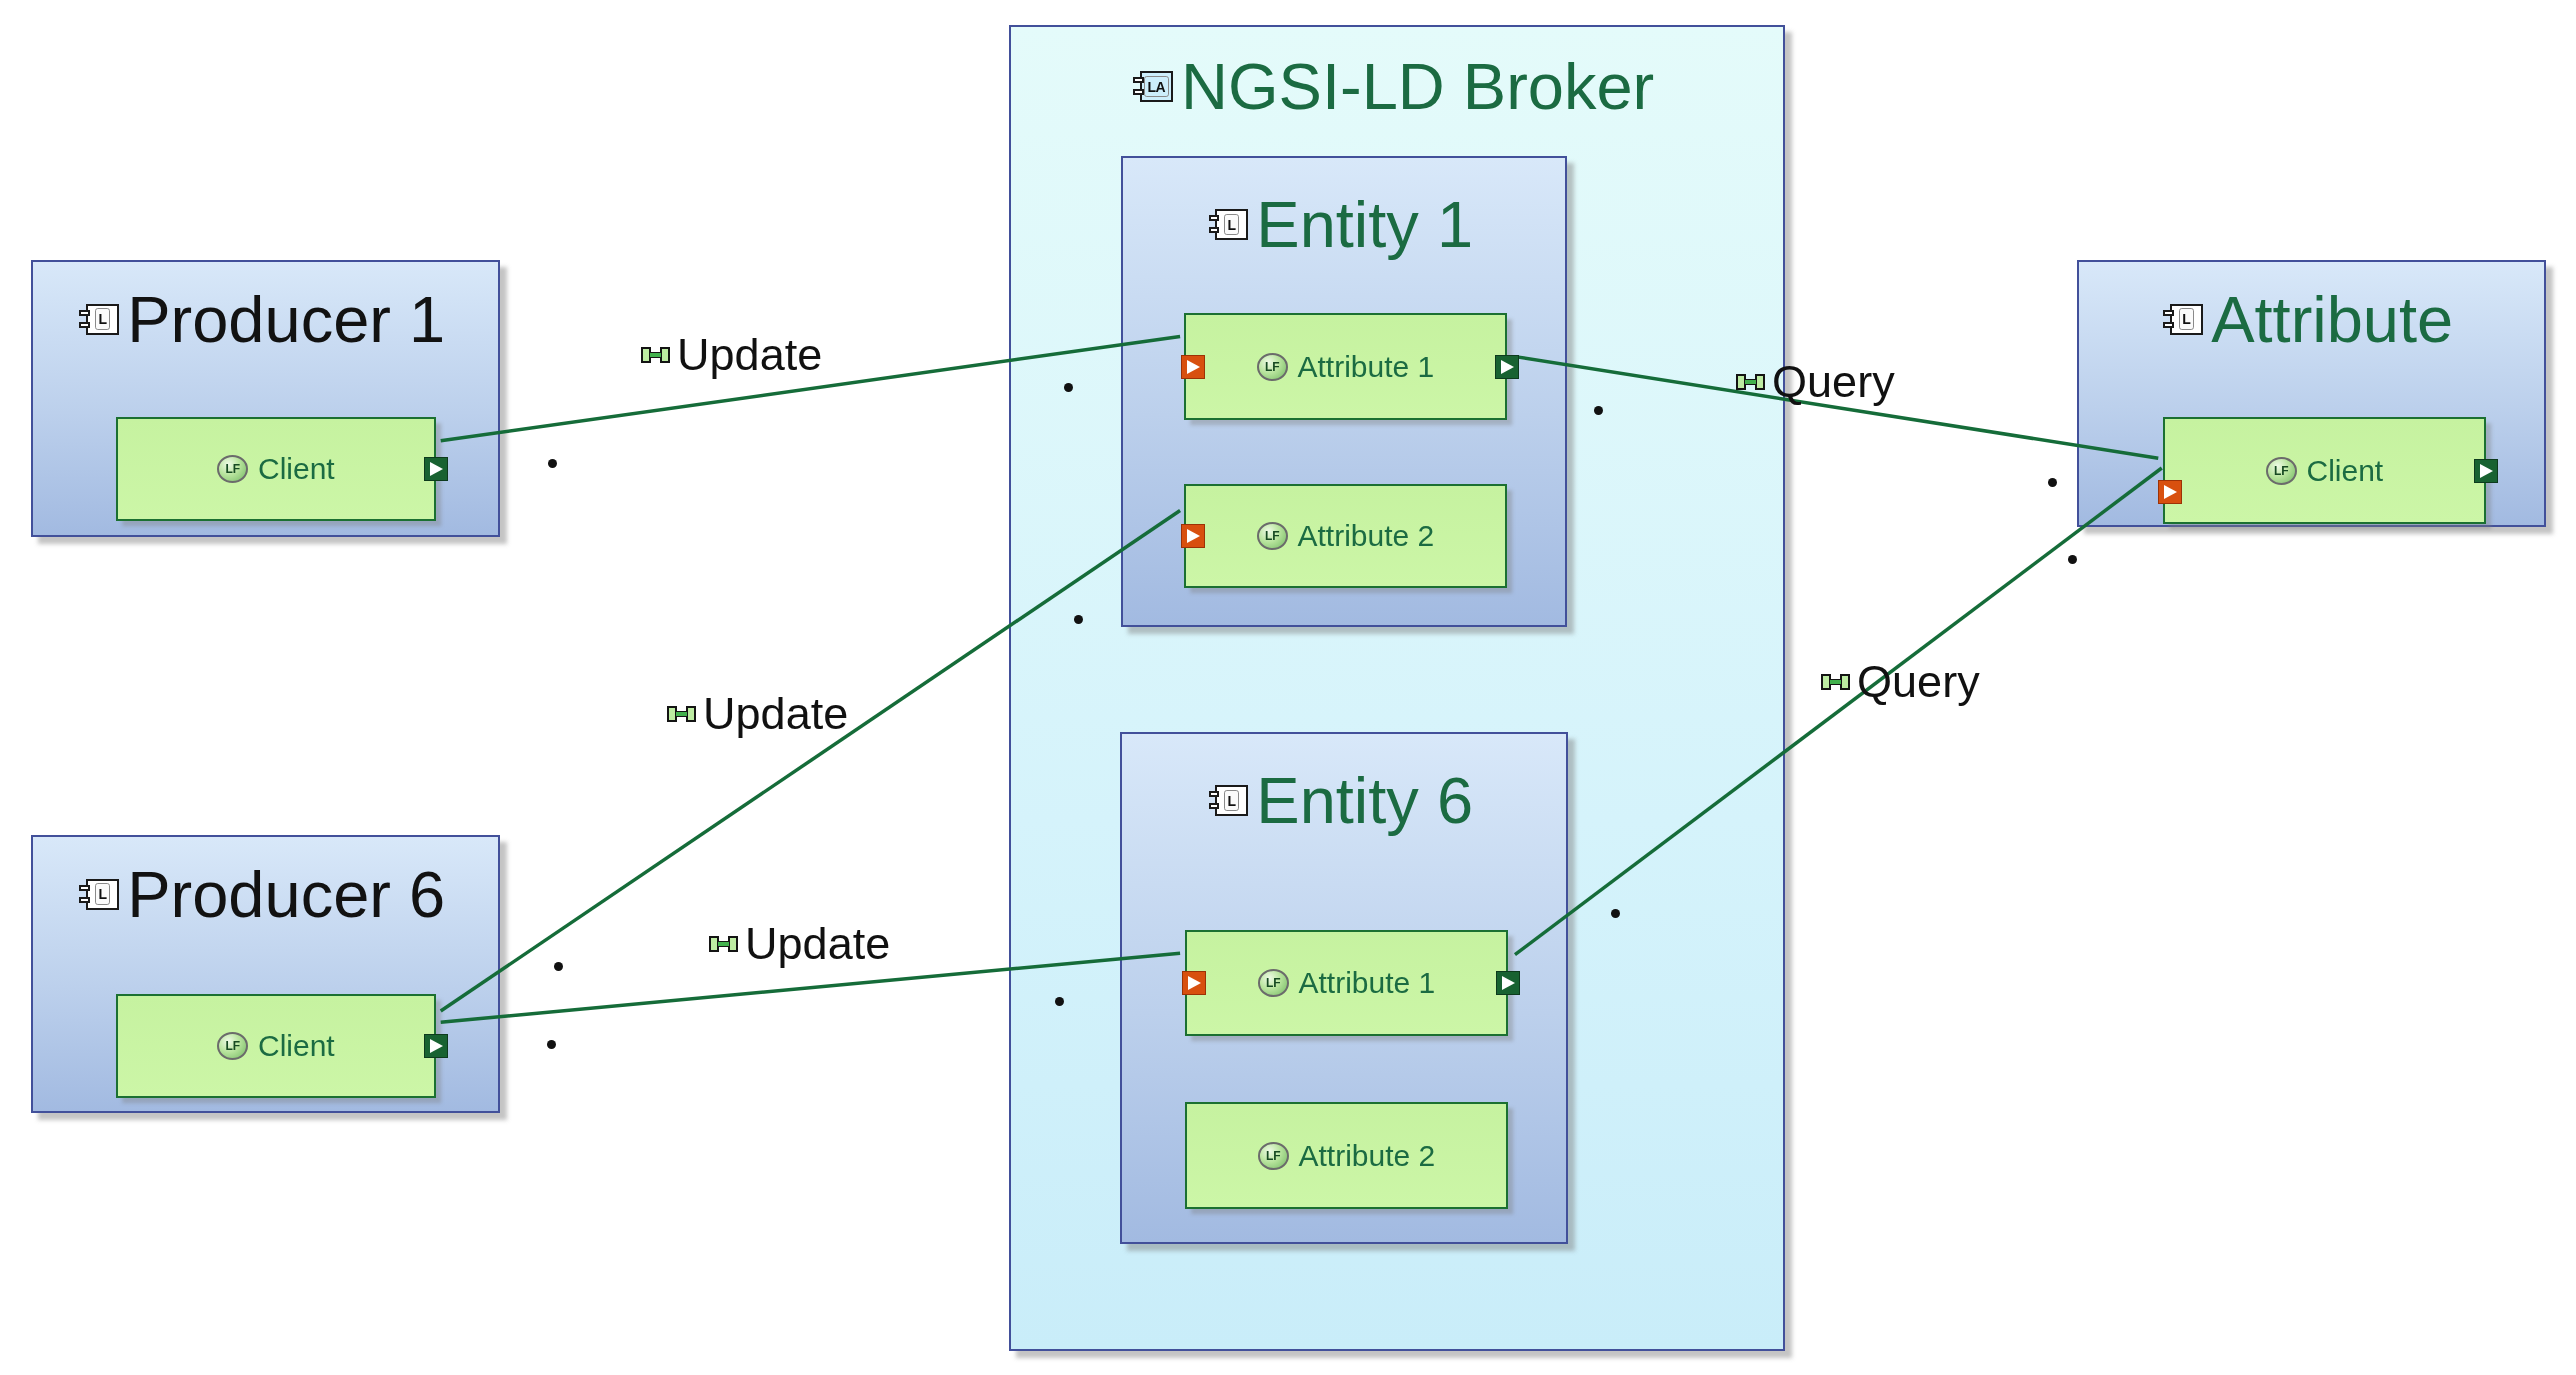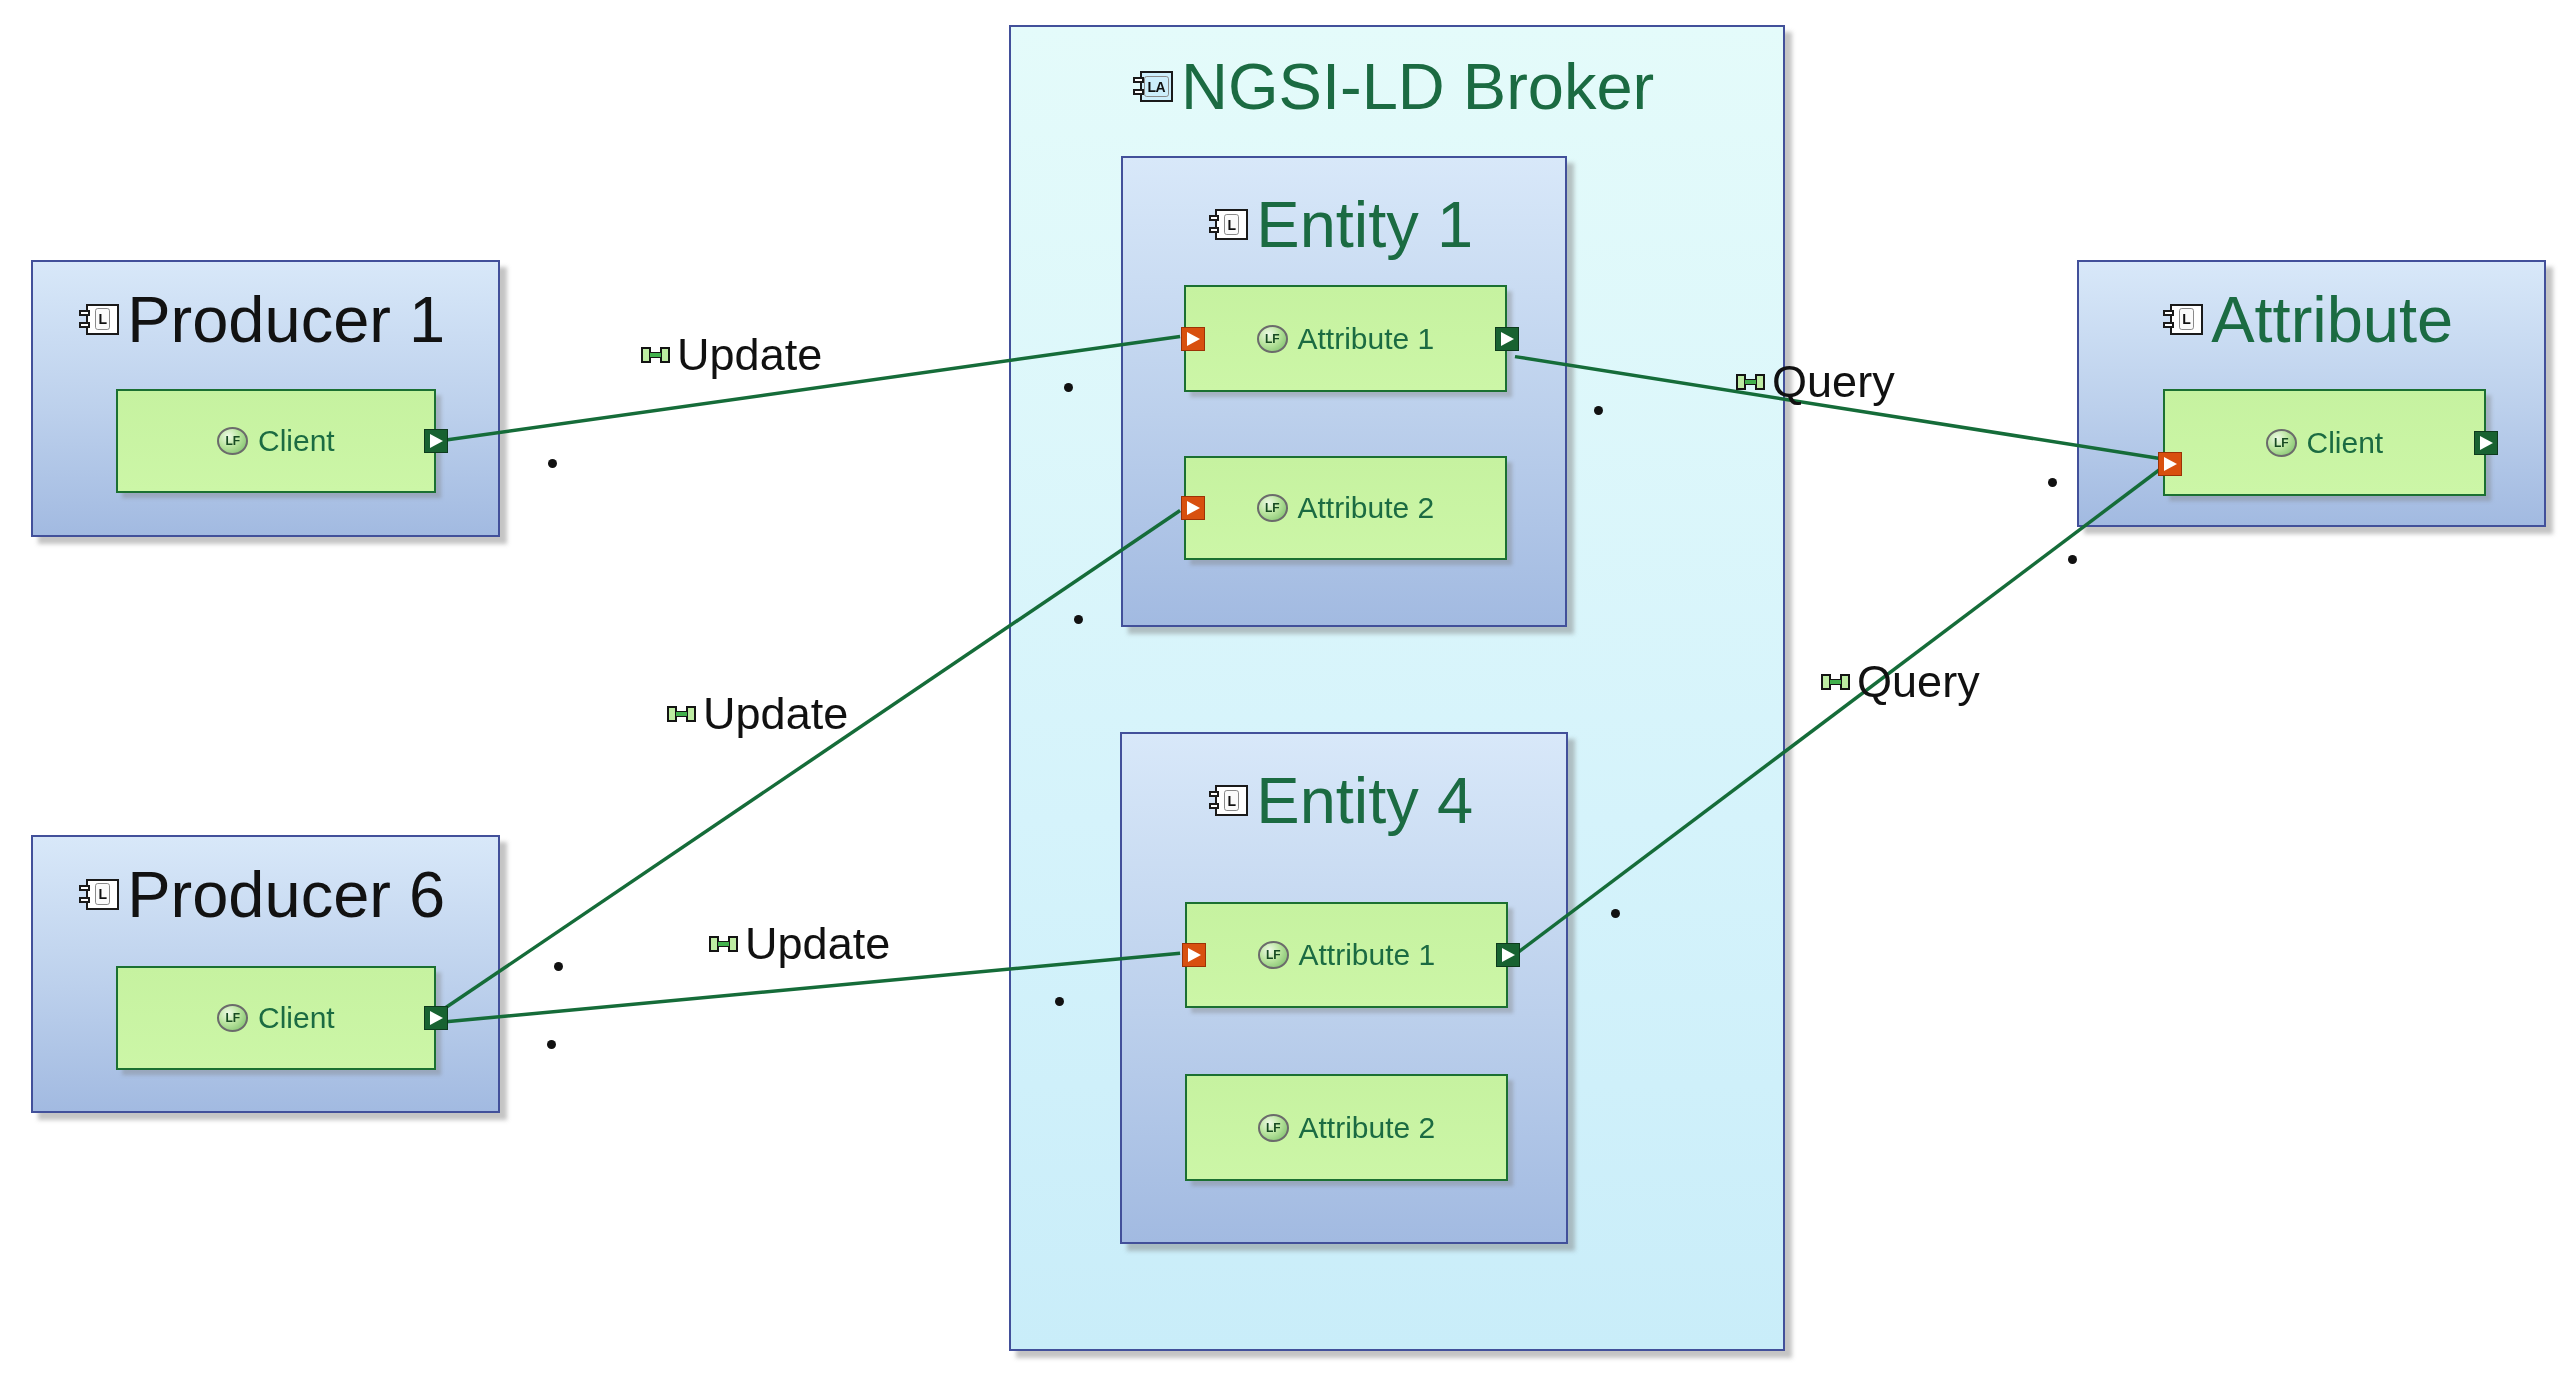--- a/index.html
+++ b/index.html
@@ -15,20 +15,21 @@
   }
   .cyan-box {
     background: linear-gradient(180deg, #e4fbfa 0%, #d5f3fb 60%, #c9edf9 100%);
     border: 2.8px solid #42509a;
     box-shadow: 7px 7px 4.2px rgba(125,125,125,0.45);
   }
   .green-box {
     background: linear-gradient(180deg, #c6f2a0 0%, #ccf6a7 100%);
     border: 2.8px solid #1b7031;
     box-shadow: 5.6px 5.6px 3.5px rgba(125,125,125,0.38);
+    margin-top: 28px;
   }
 
   .box-title { display: flex; align-items: center; justify-content: center; gap: 8.4px; }
   .title-text { font-size: 65px; color: #1b6b42; white-space: nowrap; }
   .title-text.black { color: #121212; }
 
   .green-content { position: absolute; inset: 0; display: flex; align-items: center; justify-content: center; gap: 9.7px; }
   .green-text { font-size: 30px; color: #1b6b42; white-space: nowrap; }
 
   
@@ -148,21 +149,21 @@
       </div>
     </div>
 
     <div class="box blue-box" style="left:109px;top:705px;width:448px;height:512px;">
       <div class="box-title" style="margin-top:29px;">
         <span class="comp-icon">
             <span class="inner">L</span>
             <span class="tab t1"></span>
             <span class="tab t2"></span>
           </span>
-        <span class="title-text">Entity 4</span>
+        <span class="title-text">Entity 6</span>
       </div>
       <div class="box green-box" style="left:63px;top:168px;width:323px;height:106px;">
         <div class="green-content">
           <span class="lf-icon">LF</span>
           <span class="green-text">Attribute 1</span>
         </div>
         <span class="port in edge-left">
             <span class="tri"></span>
           </span>
         <span class="port out edge-right">

